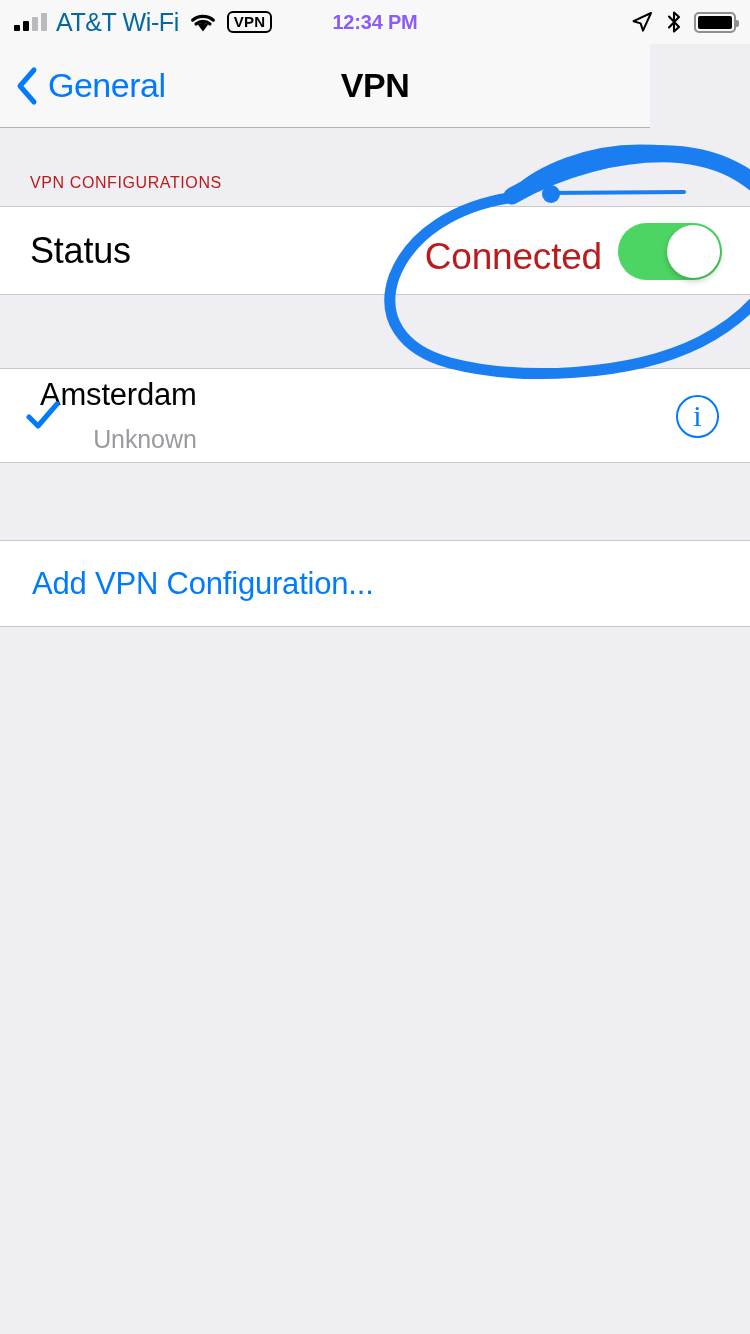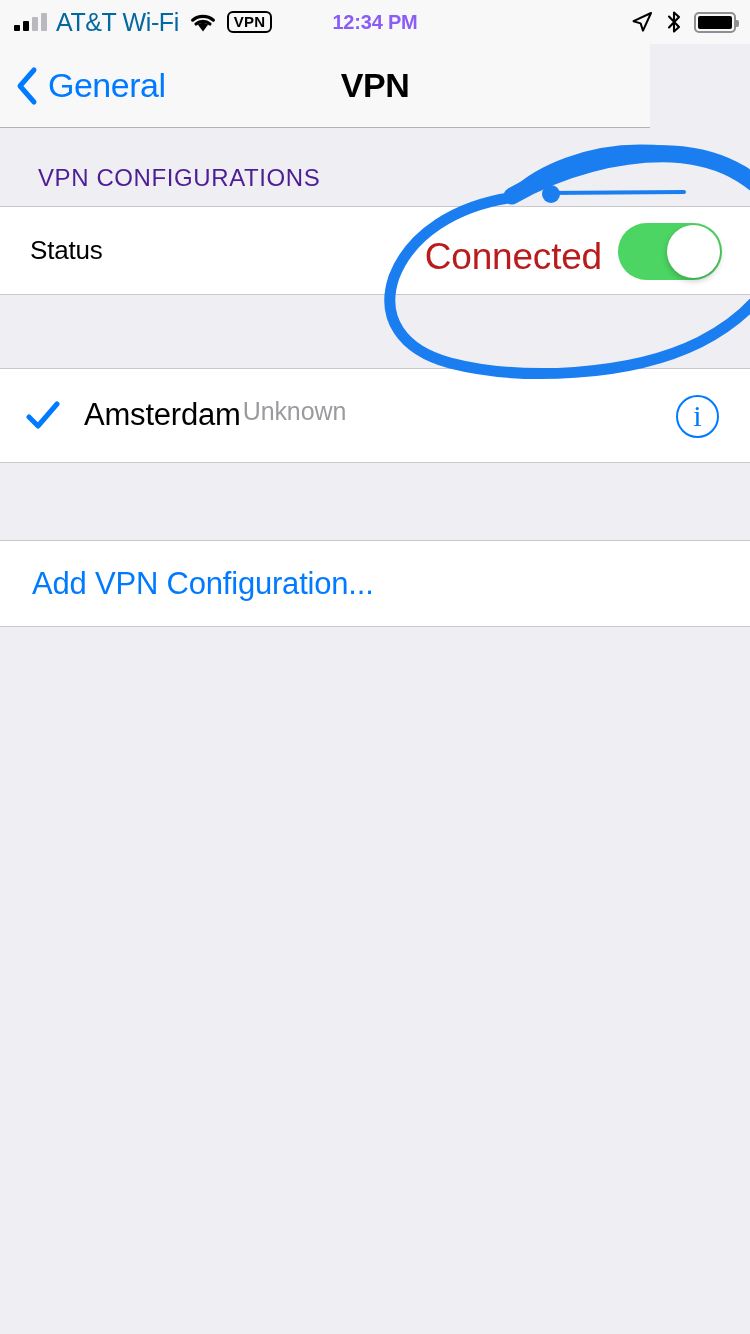--- a/index.html
+++ b/index.html
@@ -148,42 +148,42 @@
     position: absolute;
     left: 0; top: 128px;
     width: 750px;
     height: 1206px;
     background: #EFEEF3;
   }
   .section-header {
     height: 78px;
     display: flex;
     align-items: flex-end;
-    padding: 0 0 14px 38px;
-    box-sizing: border-box;
-    font-size: 24px;
-    color: #4c1d95;
+    padding: 0 0 14px 30px;
+    box-sizing: border-box;
+    font-size: 16px;
+    color: #b91c1c;
     letter-spacing: 0.6px;
   }
   .group {
     background: #FFFFFF;
     border-top: 1px solid #C8C7CC;
     border-bottom: 1px solid #C8C7CC;
   }
   .row {
     position: relative;
     height: 88px;
     display: flex;
     align-items: center;
     background: #FFFFFF;
     box-sizing: border-box;
   }
   .row-status { height: 87px; }
   .row-label {
-    font-size: 26px;
+    font-size: 36px;
     color: #000;
     padding-left: 30px;
     letter-spacing: -0.2px;
   }
   .row-value {
     position: absolute;
     right: 148px;
     font-size: 37px;
     color: #b91c1c;
     letter-spacing: -0.2px;
@@ -217,25 +217,25 @@
     height: 93px;
     position: relative;
   }
   .check {
     position: absolute;
     left: 26px;
     top: 30px;
     width: 34px; height: 34px;
   }
   .config-text {
-    padding-left: 84px;
-    display: flex;
-    flex-direction: row;
+    padding-left: 40px;
+    display: flex;
+    flex-direction: column;
     justify-content: center;
-    gap: 2px;
+    gap: 14px;
   }
   .config-title {
     font-size: 31px;
     color: #000;
     letter-spacing: -0.2px;
     line-height: 1.1;
   }
   .config-sub {
     font-size: 25px;
     color: #9A9A9F;

